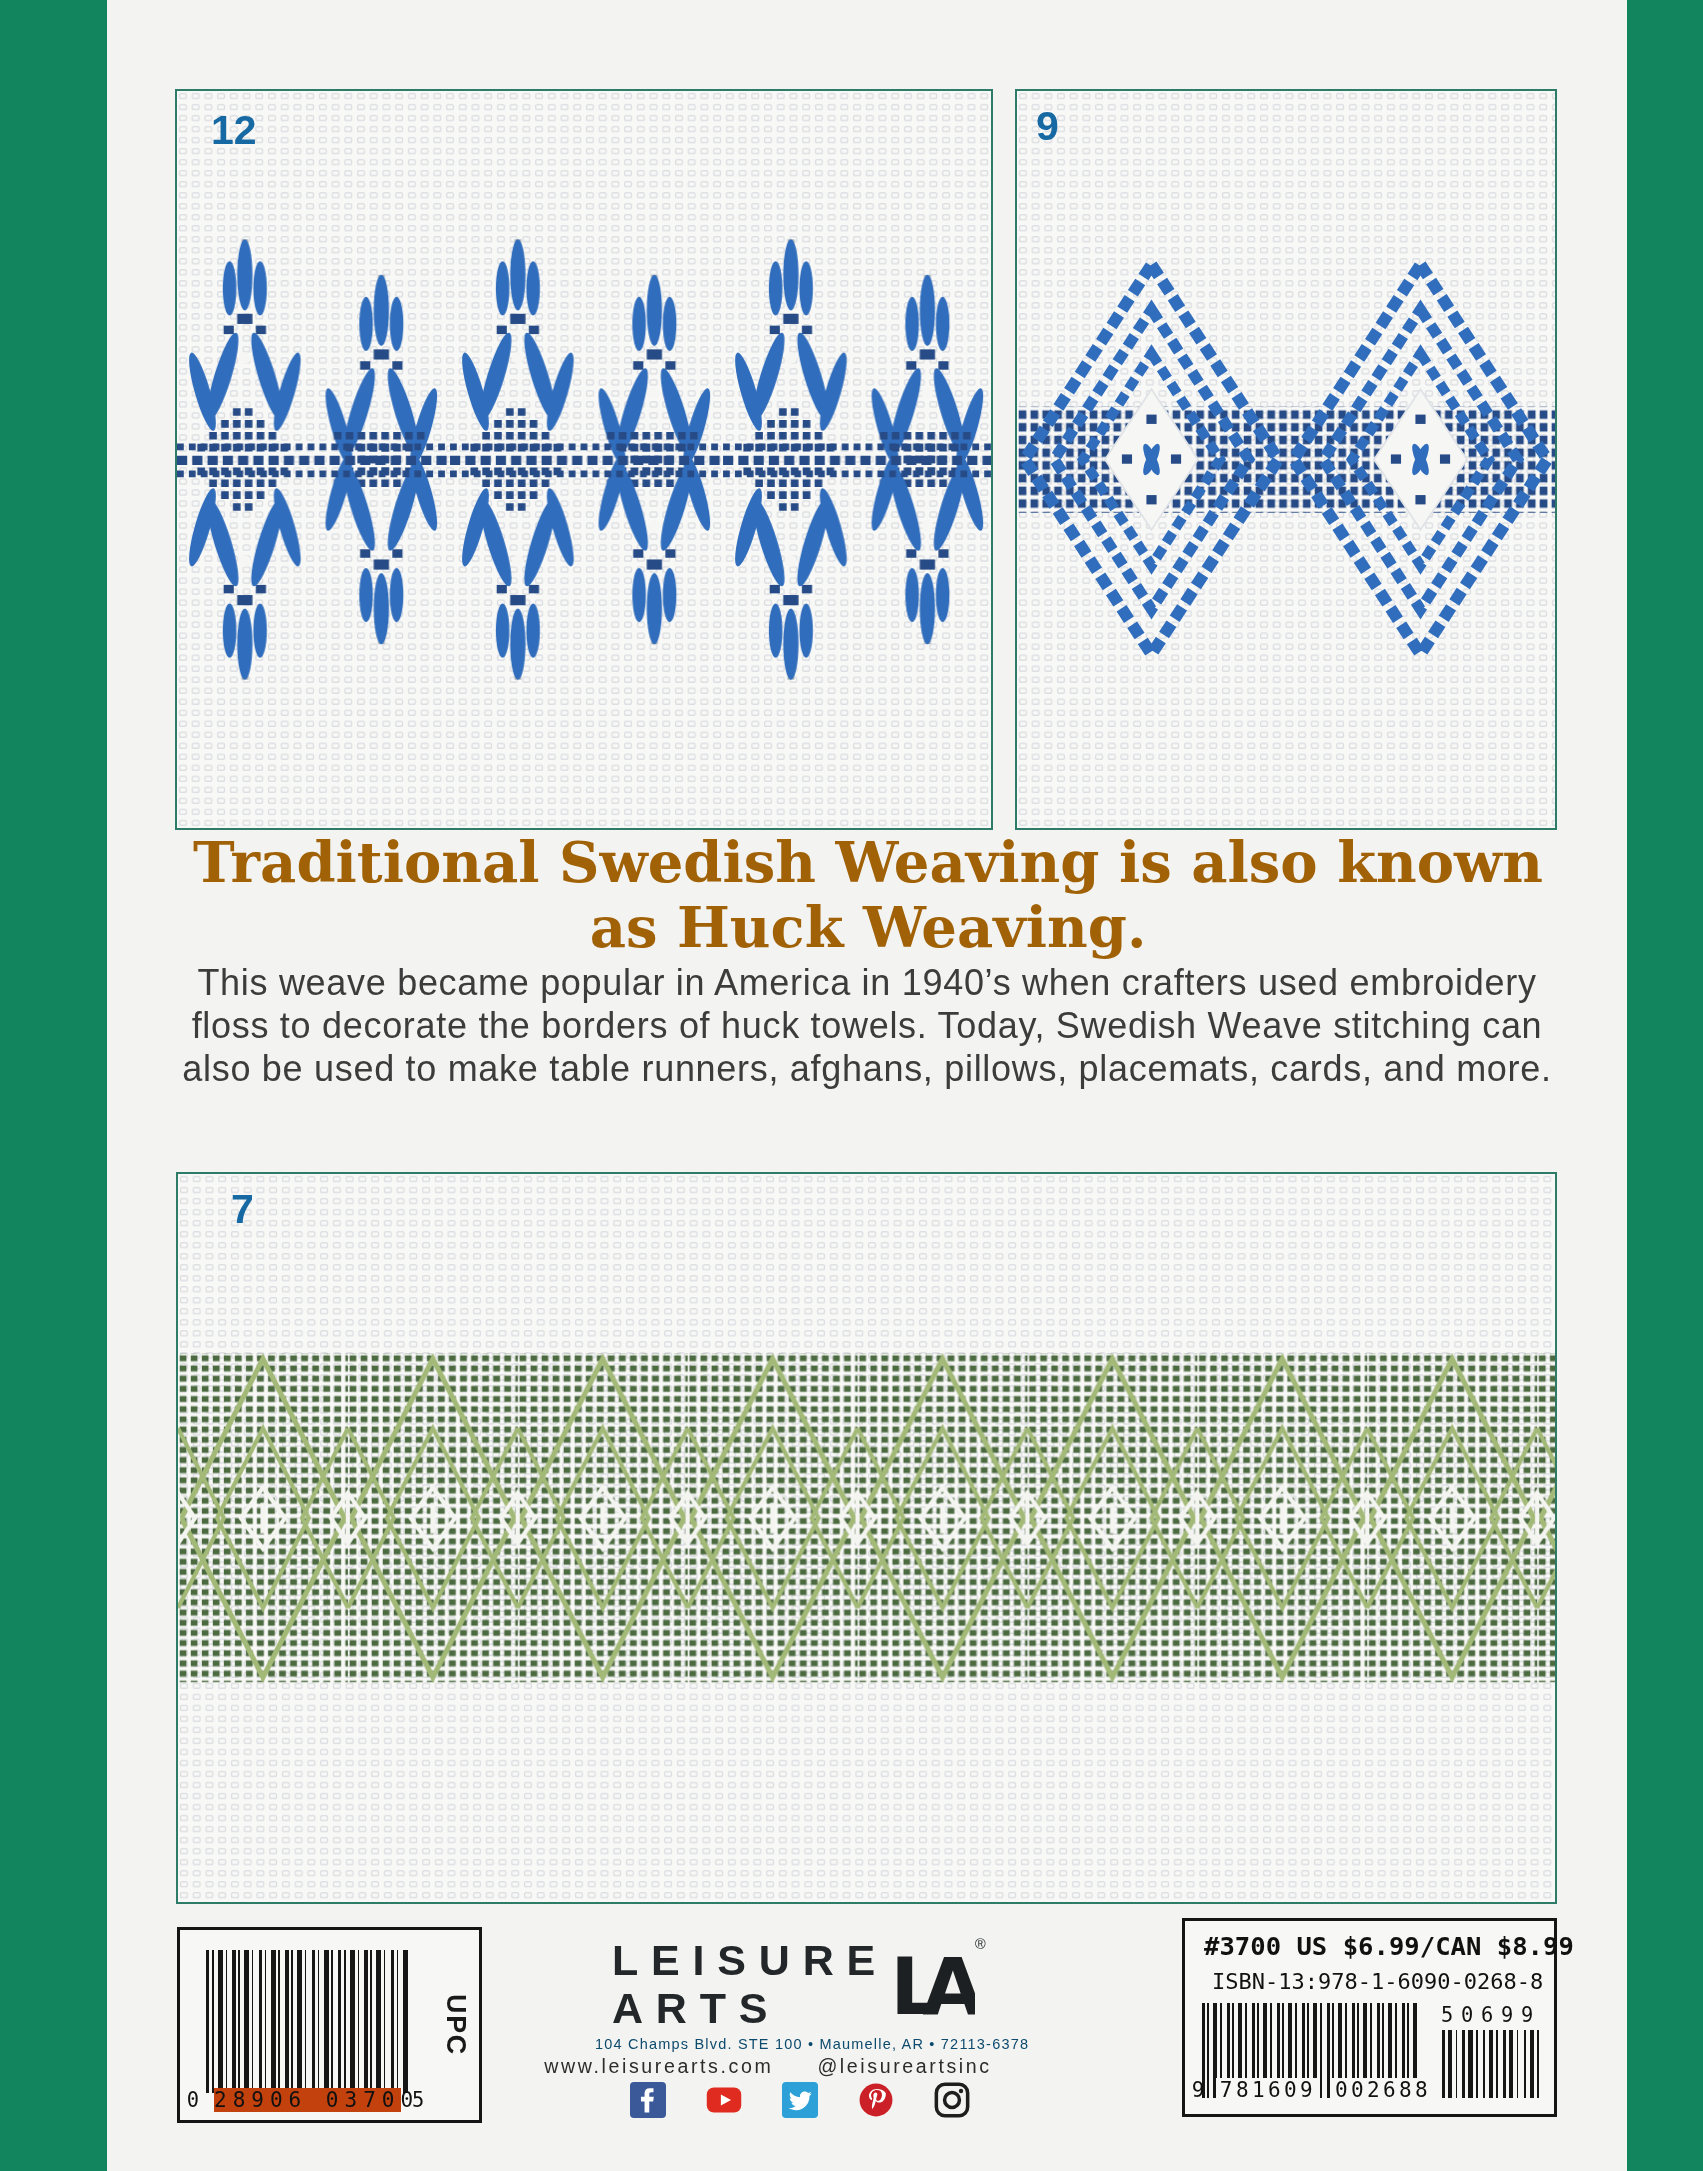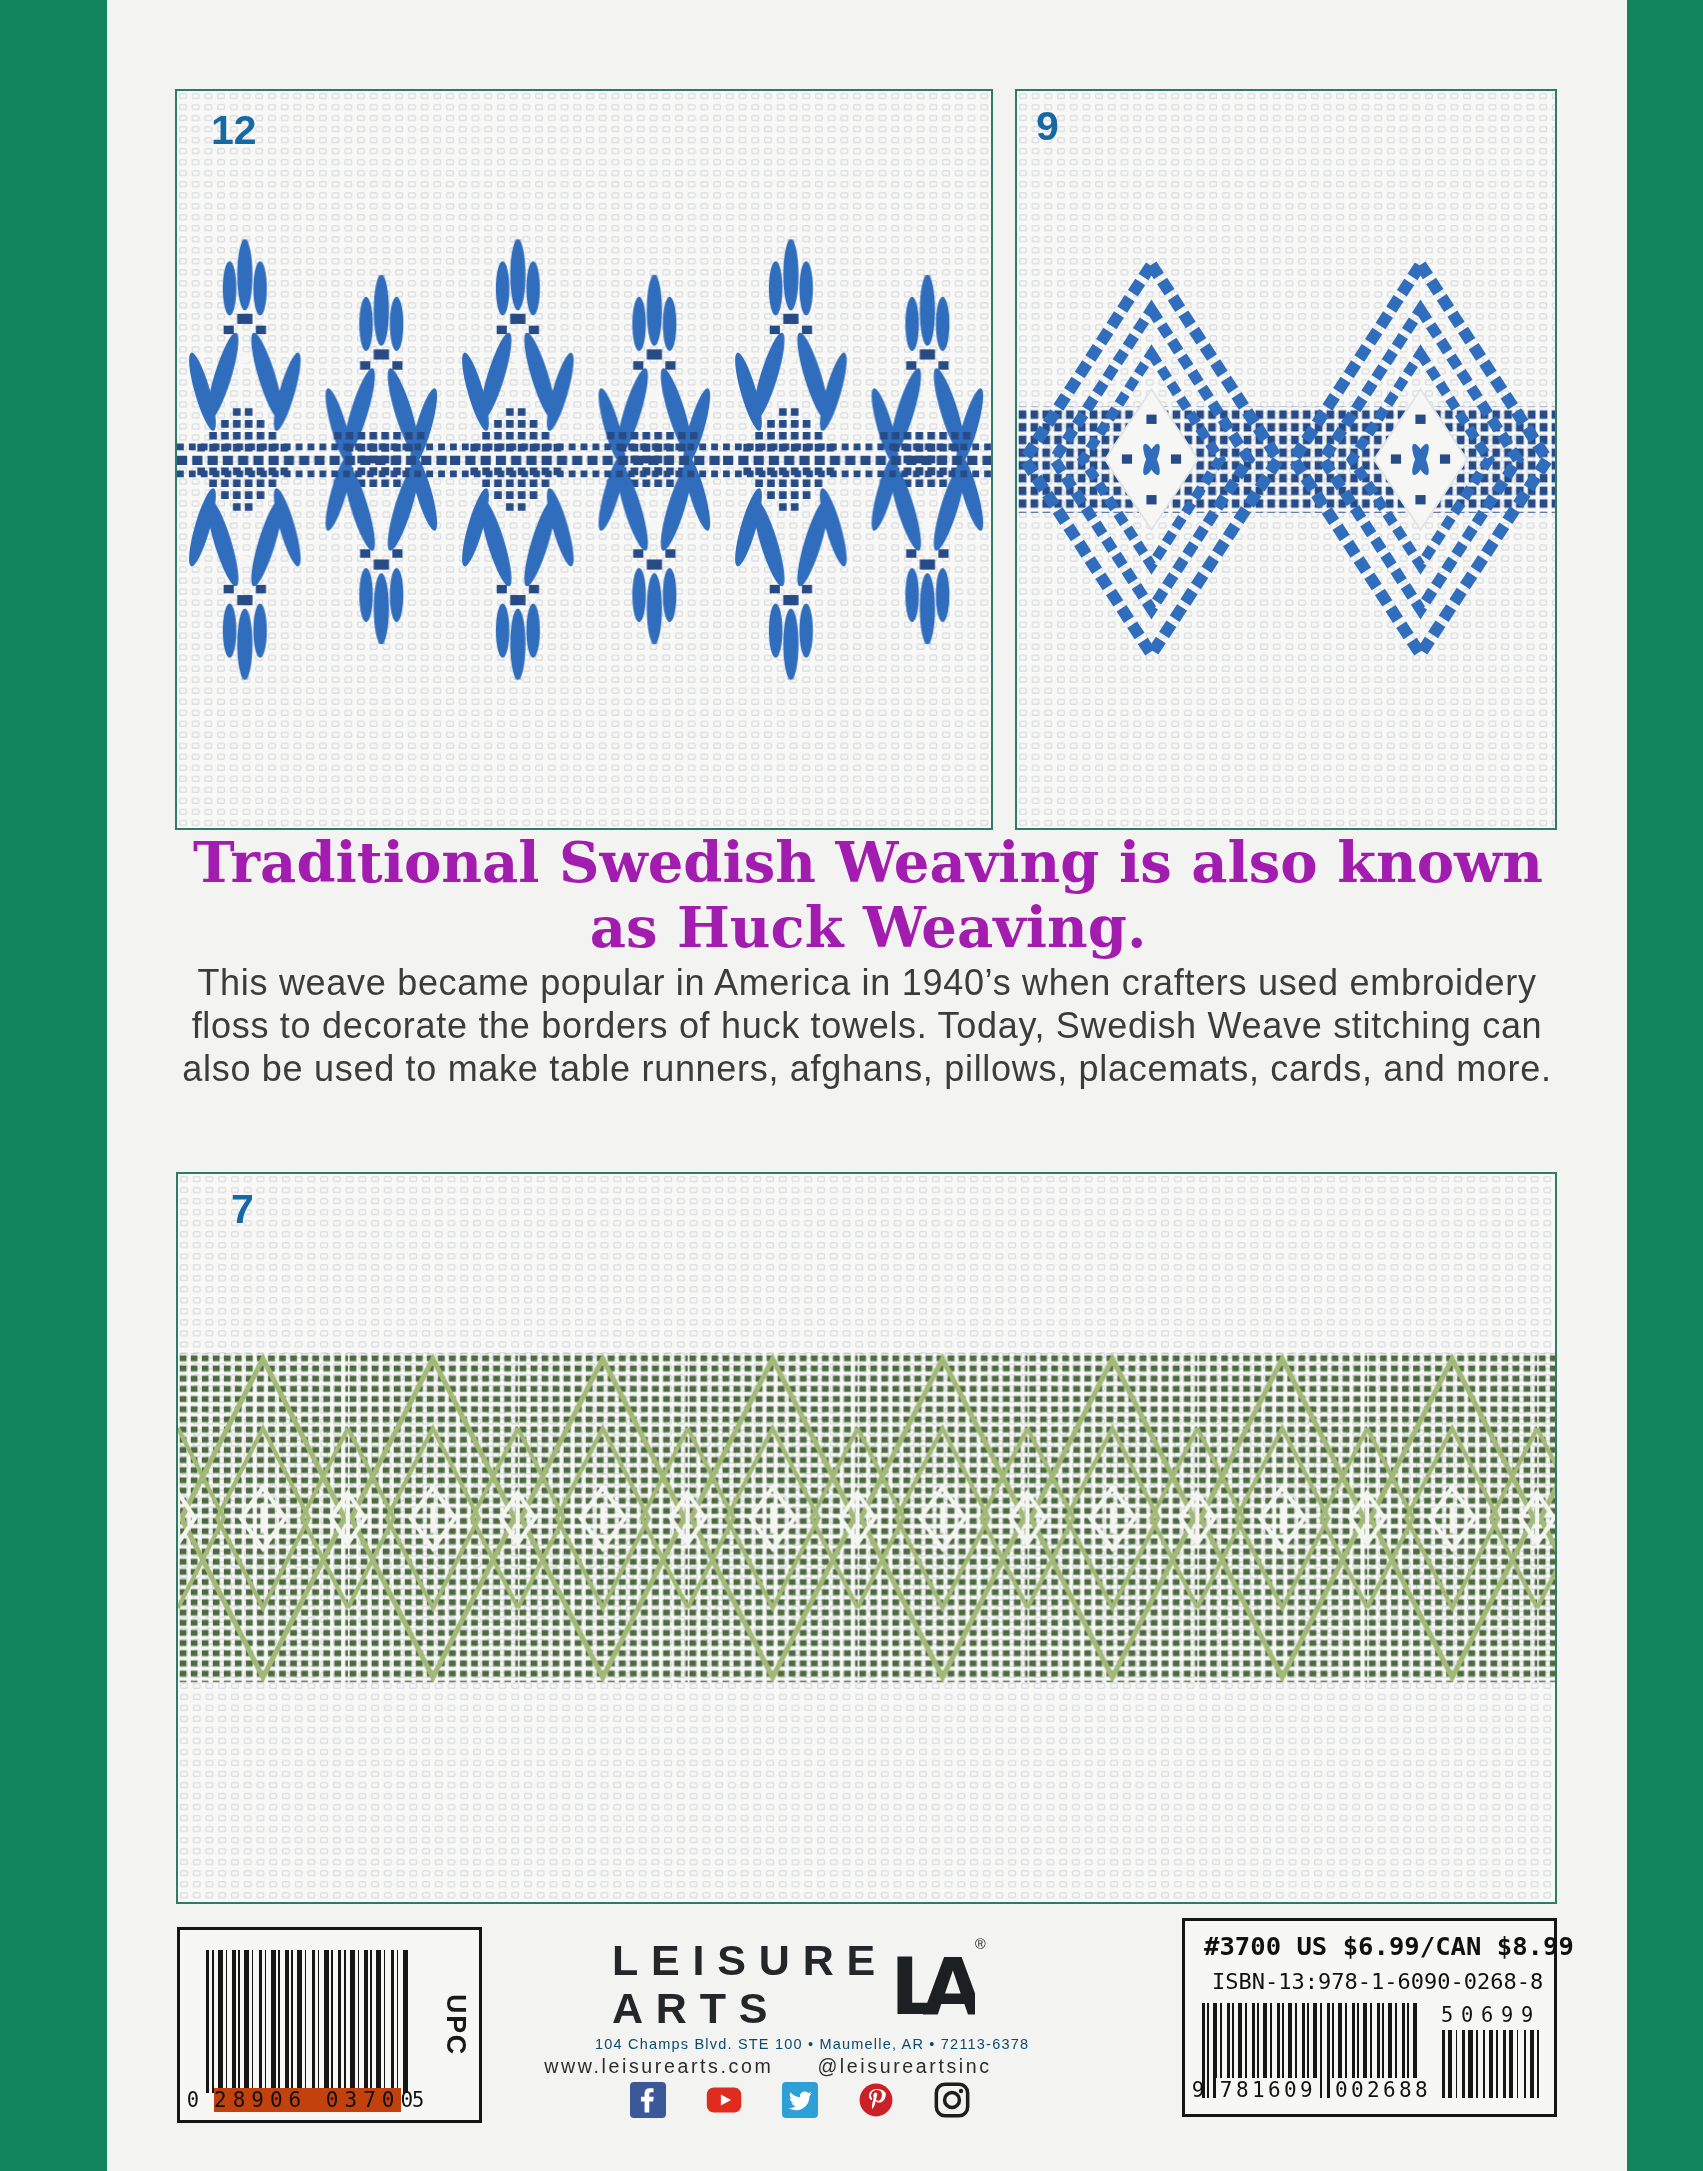--- a/index.html
+++ b/index.html
@@ -11,21 +11,21 @@
 
   .photo{position:absolute;border:2.6px solid #2e7c67;background:#fef9c3;box-sizing:border-box;margin-top:36px;}
   .photo svg{display:block;width:100%;height:100%;}
   .photo-label{position:absolute;font-weight:bold;font-size:41px;color:#1769a4;
                font-family:"Liberation Sans",sans-serif;line-height:1;}
 
   #photo-12{left:175px;top:53px;width:818px;height:741px;}
   #photo-9{left:1015px;top:53px;width:542px;height:741px;}
   #photo-7{left:176px;top:1136px;width:1381px;height:732px;}
 
-  .headline{position:absolute;left:109px;width:1518px;text-align:center;color:#a21caf;
+  .headline{position:absolute;left:109px;width:1518px;text-align:center;color:#a16207;
             font-family:"DejaVu Serif",serif;font-weight:bold;font-size:56px;line-height:63px;}
   #headline1{top:831px;}
   #headline2{top:896px;}
 
   .bodytext{position:absolute;left:177px;top:961px;width:1380px;text-align:center;
             color:#3c3c3c;font-size:36px;line-height:43px;letter-spacing:0.7px;font-weight:400;}
 
   
   .upc-box{position:absolute;left:177px;top:1927px;width:305px;height:196px;background:#f7f7f5;
            border:3.4px solid #151515;box-sizing:border-box;}

